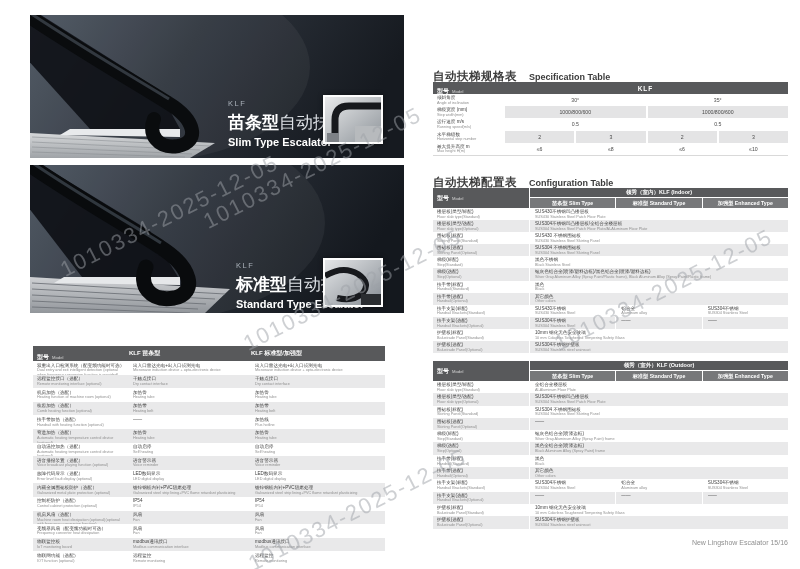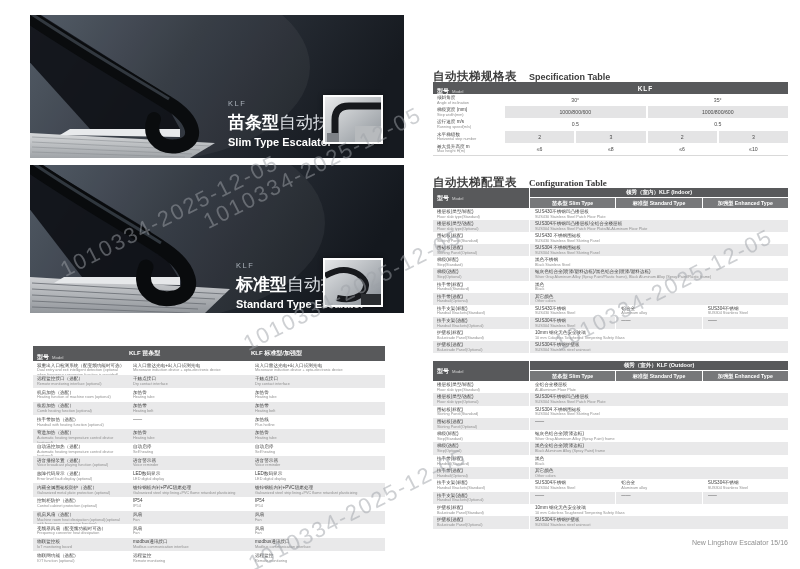--- a/index.html
+++ b/index.html
@@ -491,21 +491,21 @@
             <div class="en">Max height H(m)</div>
           </div>
           <div class="scell sc1">≤6</div>
           <div class="scell sc2">≤8</div>
           <div class="scell sc3">≤6</div>
           <div class="scell sc4">≤10</div>
         </div>
       </div>
   </section>
 
-  <div class="tbl-title" style="left:433px;top:172px;font-family:Liberation Serif, serif;">
+  <div class="tbl-title" style="left:433px;top:172px;">
     <span class="t-cn">自动扶梯配置表</span><span class="t-en">Configuration Table</span>
   </div>
 
   <section class="cfg cfg-ind">
     <div class="cfg-head">
       <div class="ch-model">
           <span class="hcn">型号</span>
           <span class="hen">Model</span>
         </div>
       <div class="ch-right">

